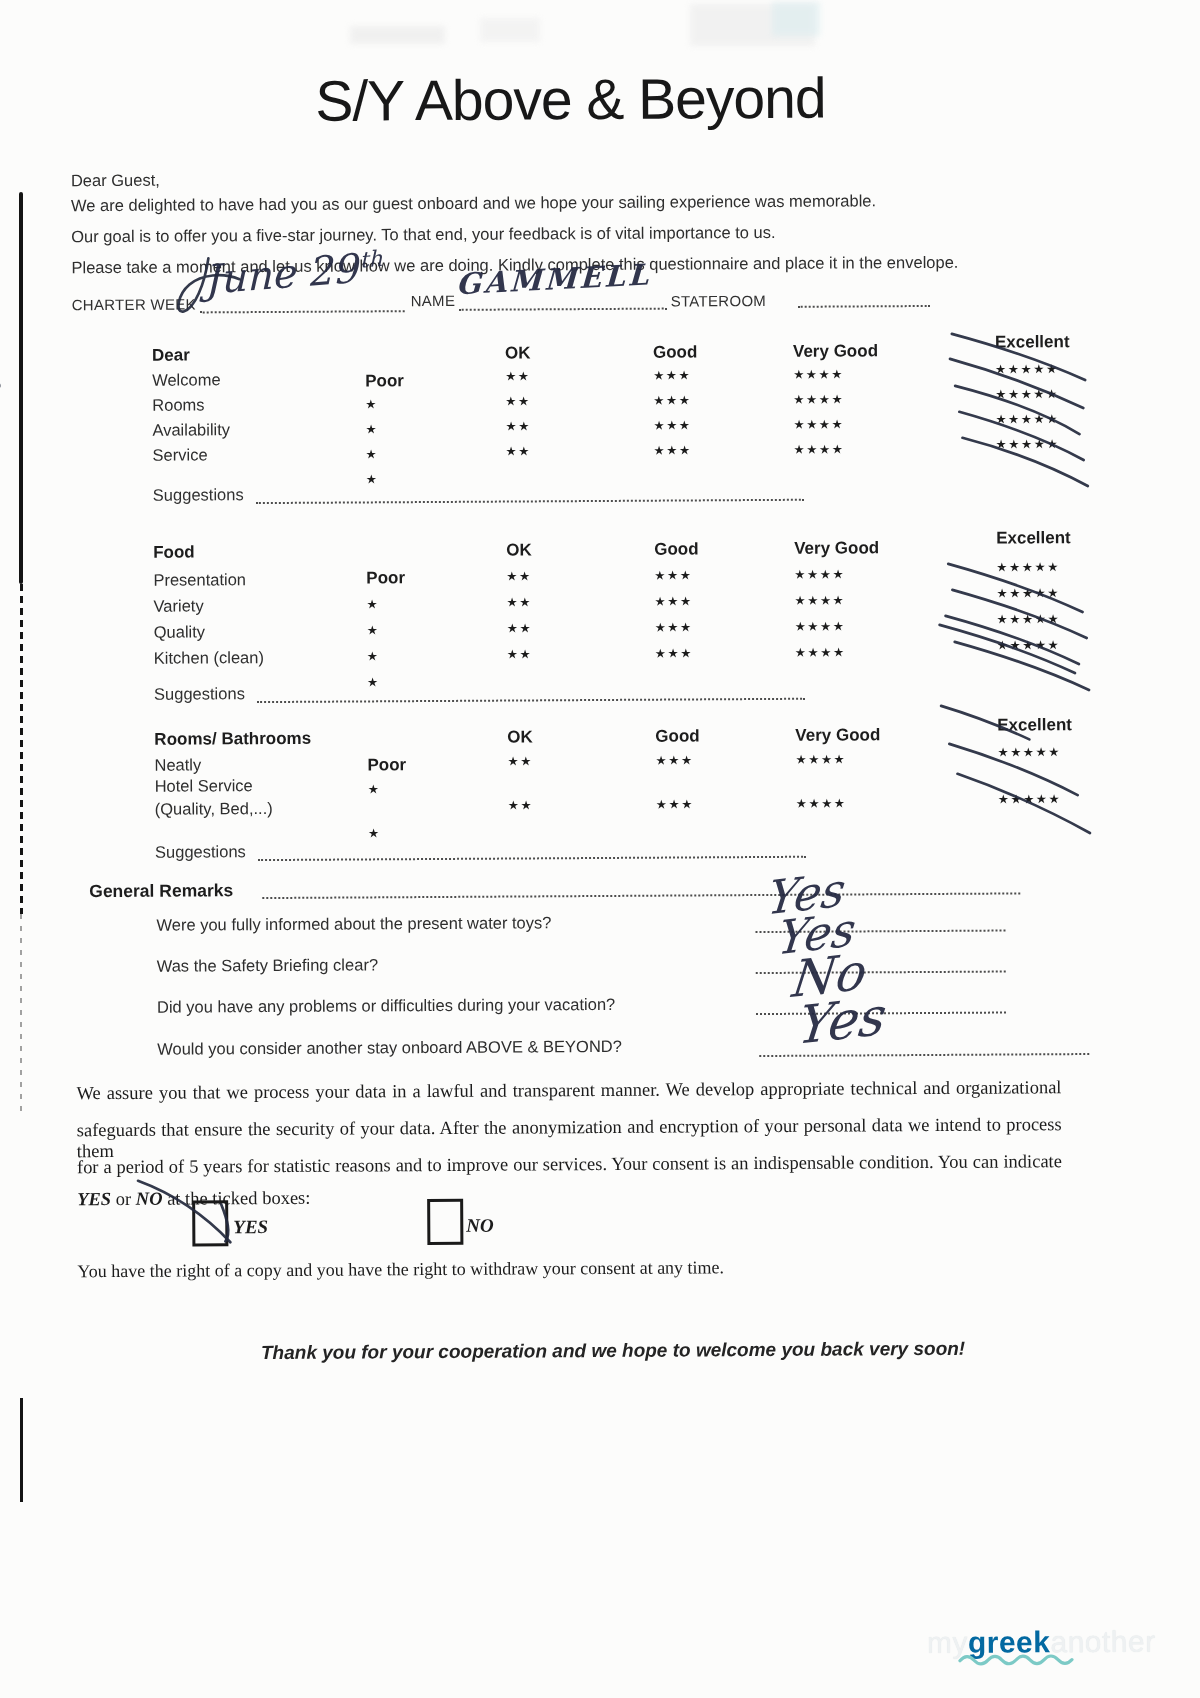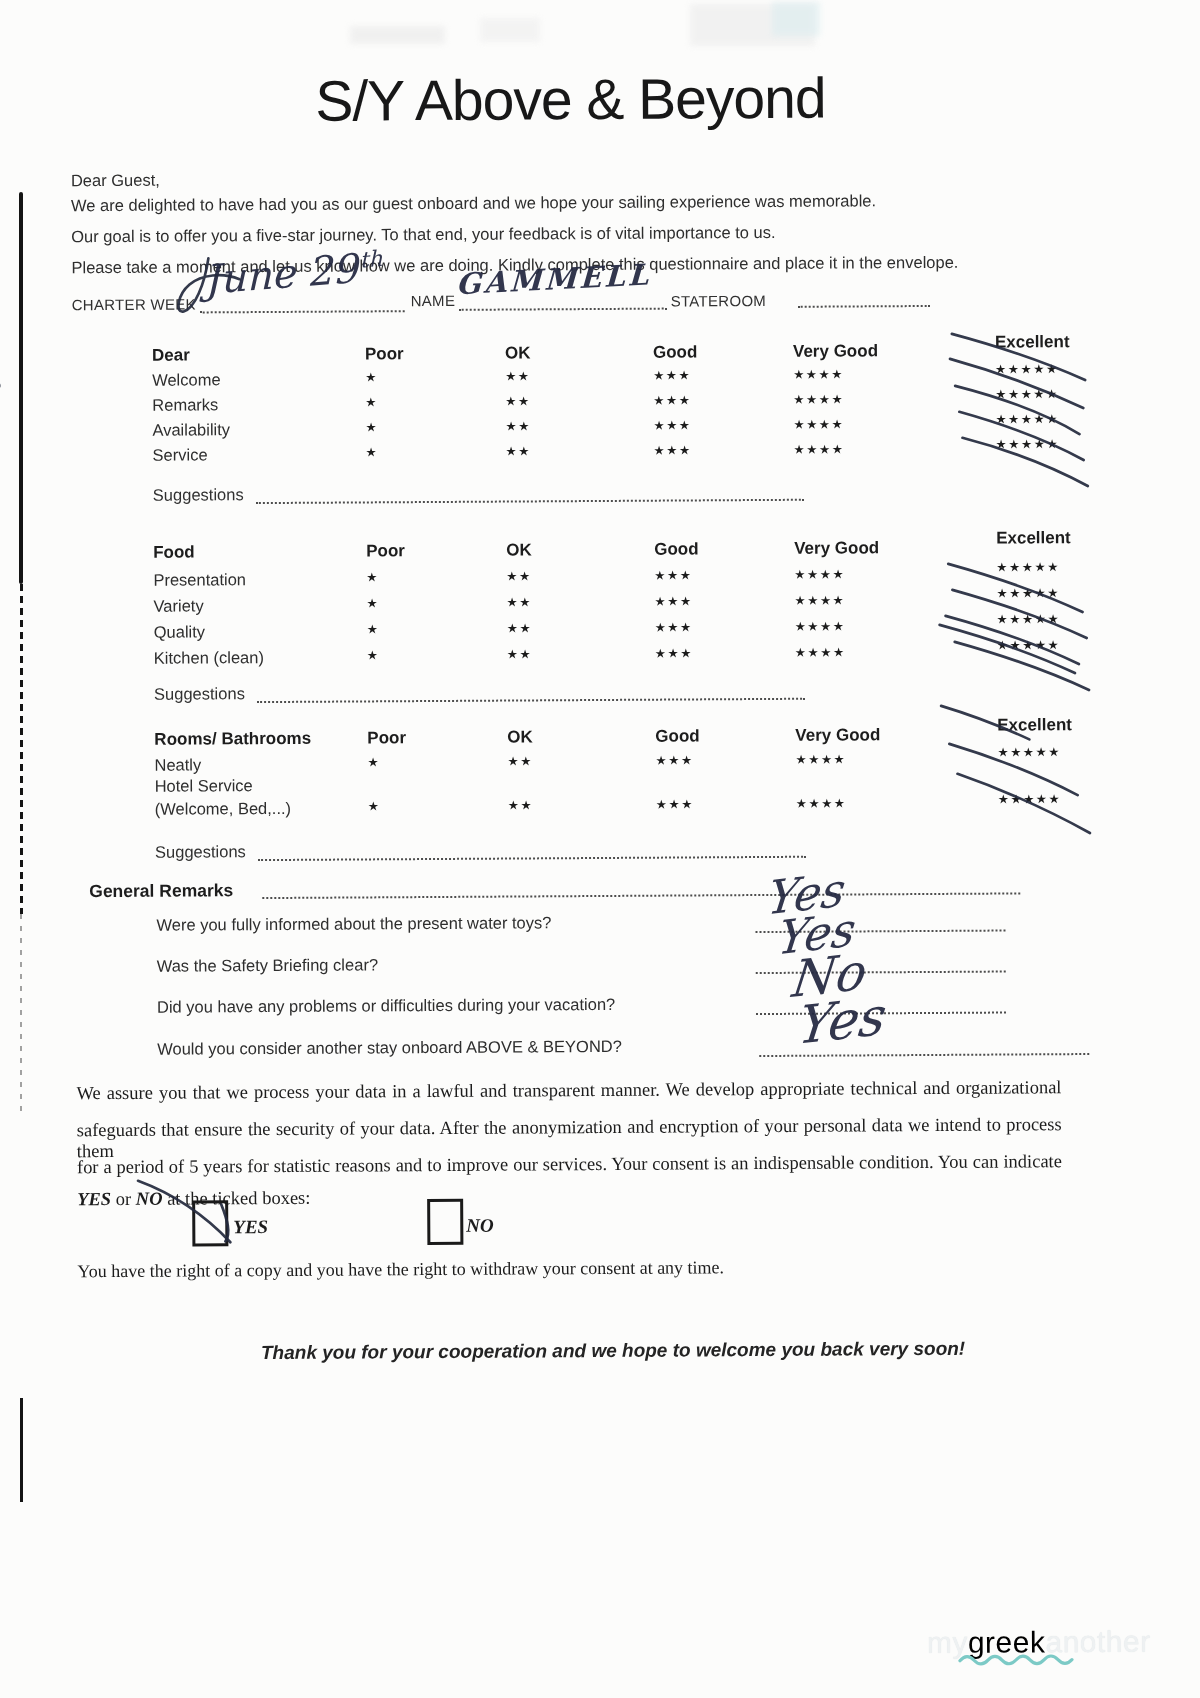--- a/index.html
+++ b/index.html
@@ -9,39 +9,39 @@
            transform:rotate(-0.35deg);transform-origin:600px 850px;}
   .abs{position:absolute;}
   .title{left:0;top:66px;width:1150px;text-align:center;font-size:57px;color:#181818;
          letter-spacing:-1px;}
   .body-txt{font-size:16.5px;color:#2e2e2e;}
   .caps-label{font-size:15px;color:#303030;letter-spacing:.3px;}
   .dots{border-bottom:2px dotted #4d4d4d;height:1px;}
   .hdr{font-weight:bold;font-size:17px;color:#1d1d1d;}
   .row-label{font-size:16.5px;color:#2e2e2e;}
   .stars{font-size:12.5px;letter-spacing:1.5px;color:#1b1b1b;white-space:nowrap;}
-  .col-label{left:155px;} .col-p{left:368px;} .col-ok{left:508px;} .col-g{left:656px;}
+  .col-label{left:155px;} .col-p{left:368px;margin-top:27px;} .col-ok{left:508px;} .col-g{left:656px;}
   .col-vg{left:796px;} .col-ex{left:998px;}
   .rrow{position:absolute;left:0;width:1200px;height:24px;}
   .rrow > span{position:absolute;top:0;}
   .sugg{font-size:16.5px;color:#303030;}
   .serif-par{font-family:"Liberation Serif",serif;font-size:18.5px;color:#1c1c1c;
              width:985px;text-align:justify;text-align-last:justify;}
   .serif-plain{font-family:"Liberation Serif",serif;font-size:18.5px;color:#1c1c1c;}
   .it-serif{font-style:italic;font-weight:bold;font-family:"Liberation Serif",serif;}
   .chkbox{border:3px solid #1a1a1a;width:30px;height:40px;background:transparent;}
   .closing{font-style:italic;font-weight:bold;font-size:19px;color:#242424;
            width:1200px;text-align:center;left:10px;}
   .ink{font-family:"DejaVu Serif",serif;font-style:italic;color:#232840;opacity:.93;white-space:nowrap;}
   .ink-june{font-size:40px;transform:rotate(-4deg) skewX(-6deg);}
   .ink-name{font-size:29px;letter-spacing:3px;transform:rotate(-2.5deg) skewX(-8deg);font-weight:bold;}
   .ink-ans{transform:rotate(-6deg) skewX(-14deg);}
   .wm{font-size:30px;letter-spacing:.5px;font-weight:normal;}
   .wm .pale{color:#eef1f2;text-shadow:0 0 1px #dde2e4;}
-  .wm .teal{color:#000000;}
+  .wm .teal{color:#0369a1;font-weight:bold;}
   svg.overlay{position:absolute;left:0;top:0;pointer-events:none;}
   .artifact{background:#141414;}
   .smudge{filter:blur(3px);opacity:.55;}
 </style>
 </head>
 <body>
 
 <div class="page">
 
   <div class="abs smudge" style="left:350px;top:26px;width:95px;height:18px;background:#e7e7e7;"></div>
@@ -84,21 +84,21 @@
     </div>
     <div class="rrow" style="top:368px;">
       <span class="row-label col-label">Welcome</span>
       <span class="stars col-p">★</span>
       <span class="stars col-ok">★★</span>
       <span class="stars col-g">★★★</span>
       <span class="stars col-vg">★★★★</span>
       <span class="stars col-ex" style="top:-4px;">★★★★★</span>
     </div>
     <div class="rrow" style="top:393px;">
-      <span class="row-label col-label">Remarks</span>
+      <span class="row-label col-label">Rooms</span>
       <span class="stars col-p">★</span>
       <span class="stars col-ok">★★</span>
       <span class="stars col-g">★★★</span>
       <span class="stars col-vg">★★★★</span>
       <span class="stars col-ex" style="top:-4px;">★★★★★</span>
     </div>
     <div class="rrow" style="top:418px;">
       <span class="row-label col-label">Availability</span>
       <span class="stars col-p">★</span>
       <span class="stars col-ok">★★</span>
@@ -173,21 +173,21 @@
       <span class="stars col-p">★</span>
       <span class="stars col-ok">★★</span>
       <span class="stars col-g">★★★</span>
       <span class="stars col-vg">★★★★</span>
       <span class="stars col-ex" style="top:-6px;">★★★★★</span>
     </div>
     <div class="rrow" style="top:774px;">
       <span class="row-label col-label">Hotel Service</span>
     </div>
     <div class="rrow" style="top:797px;">
-      <span class="row-label col-label">(Welcome, Bed,...)</span>
+      <span class="row-label col-label">(Quality, Bed,...)</span>
       <span class="stars col-p">★</span>
       <span class="stars col-ok">★★</span>
       <span class="stars col-g">★★★</span>
       <span class="stars col-vg">★★★★</span>
       <span class="stars col-ex" style="top:-3px;">★★★★★</span>
     </div>
     <div class="abs sugg" style="left:155px;top:840px;">Suggestions</div>
     <div class="abs dots" style="left:258px;top:856px;width:548px;"></div>
 
     <div class="abs hdr" style="left:89px;top:878px;font-size:17.5px;">General Remarks</div>

